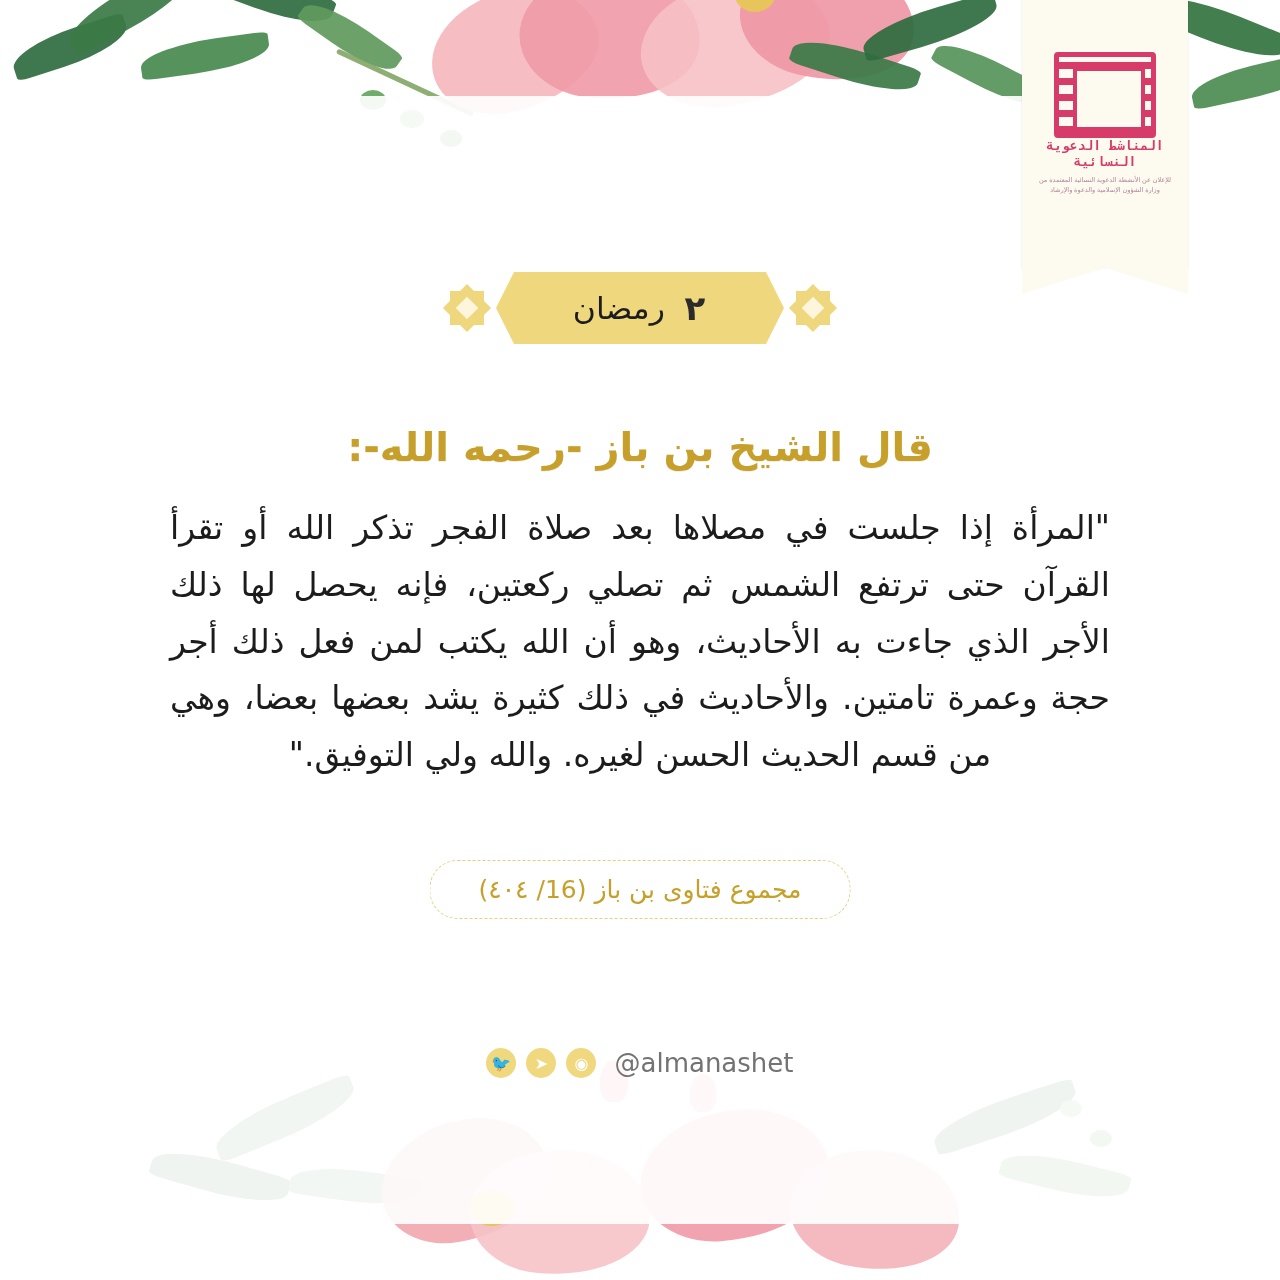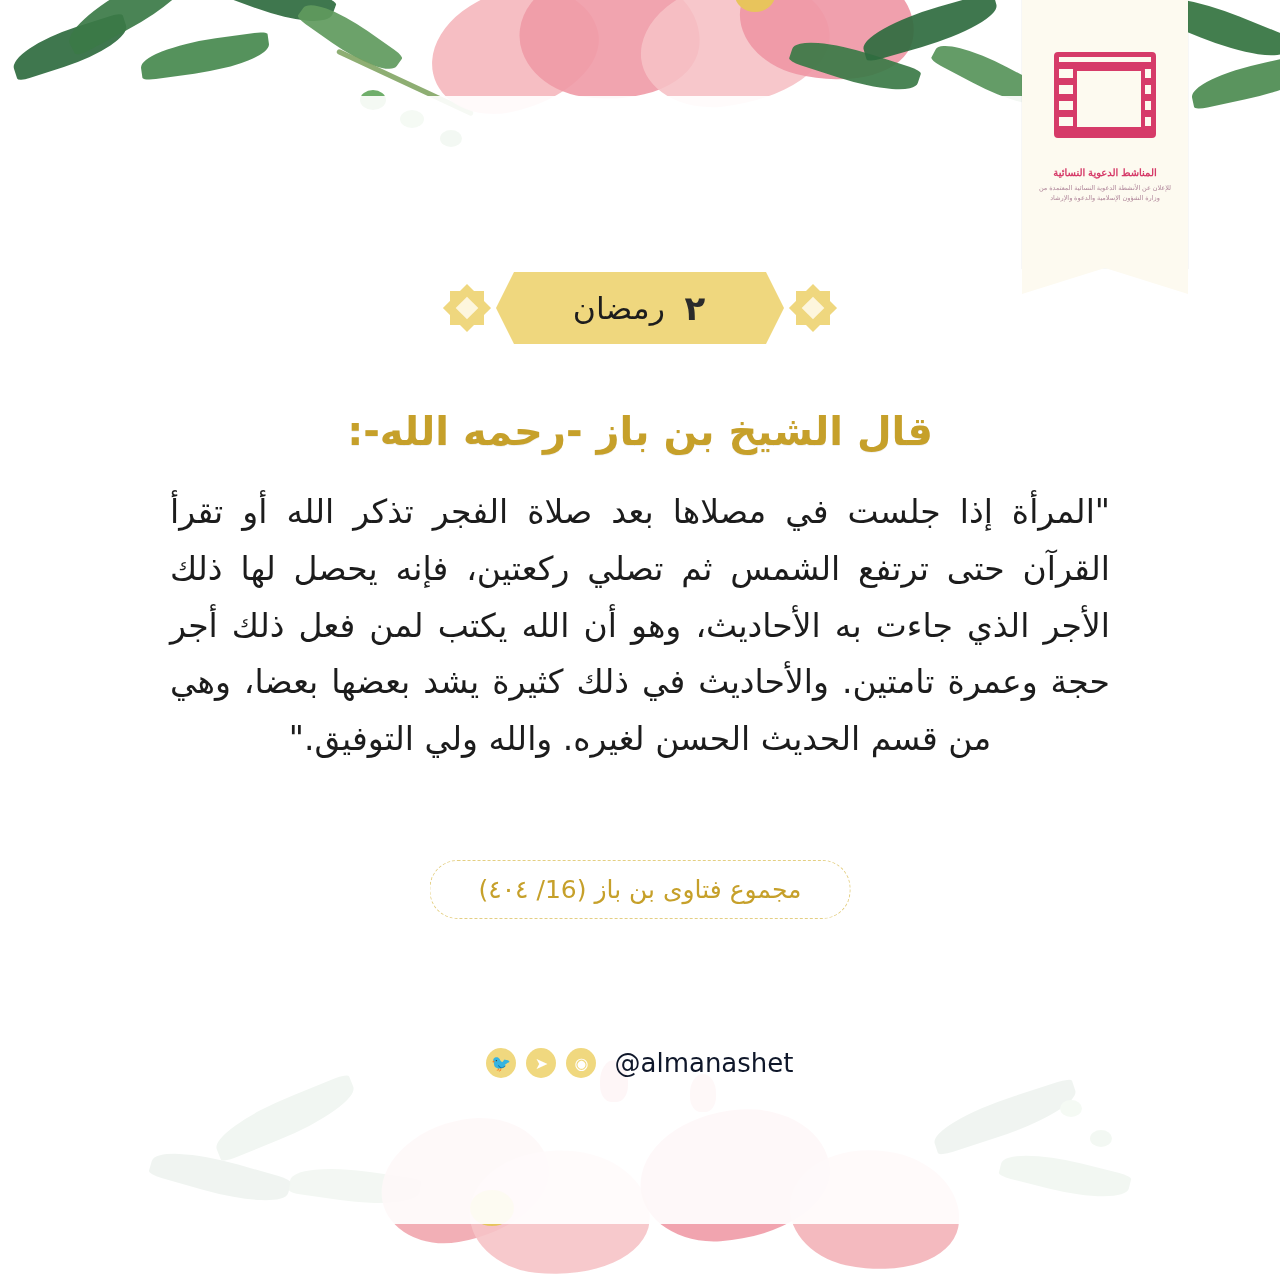--- a/index.html
+++ b/index.html
@@ -109,25 +109,26 @@
   .logo-mark::before {
     content: "";
     position: absolute;
     left: 14px; top: 10px;
     width: 64px; height: 56px;
     background: #fdfaf0;
     border: 4px solid #d63b69;
     border-radius: 3px;
   }
   .logo-title {
-    margin-top: 29px;
+    margin-top: 0;
     color: #d63b69;
-    font-size: 10px;
+    font-size: 13px;
     font-weight: bold;
     letter-spacing: .4px;
+    font-family: Liberation Mono, monospace;
   }
   .logo-sub {
     margin-top: 5px;
     color: #b0879a;
     font-size: 6.5px;
     line-height: 1.5;
     padding: 0 12px;
   }
 
   
@@ -197,21 +198,21 @@
     width: 960px;
     z-index: 10;
     text-align: center;
   }
   .heading {
     color: #c6a02a;
     font-size: 40px;
     font-weight: bold;
     font-family: "DejaVu Sans", sans-serif;
     letter-spacing: 0;
-    margin: 0 0 30px 0;
+    margin: 16px 0 30px 0;
     text-shadow: 0 1px 0 rgba(0,0,0,.06);
   }
   .body-text {
     color: #1c1c1c;
     font-size: 33px;
     line-height: 1.72;
     font-family: "DejaVu Sans", sans-serif;
     text-align: justify;
     text-align-last: center;
     direction: rtl;
@@ -252,21 +253,21 @@
     height: 30px;
     border-radius: 50%;
     background: #f0d87f;
     color: #ffffff;
     font-size: 16px;
     display: flex;
     align-items: center;
     justify-content: center;
   }
   .handle {
-    color: #0f172a;
+    color: #737373;
     font-size: 26px;
     font-family: "DejaVu Sans", sans-serif;
     margin-left: 8px;
   }
 </style>
 </head>
 <body>
 
 <div class="poster">
 

